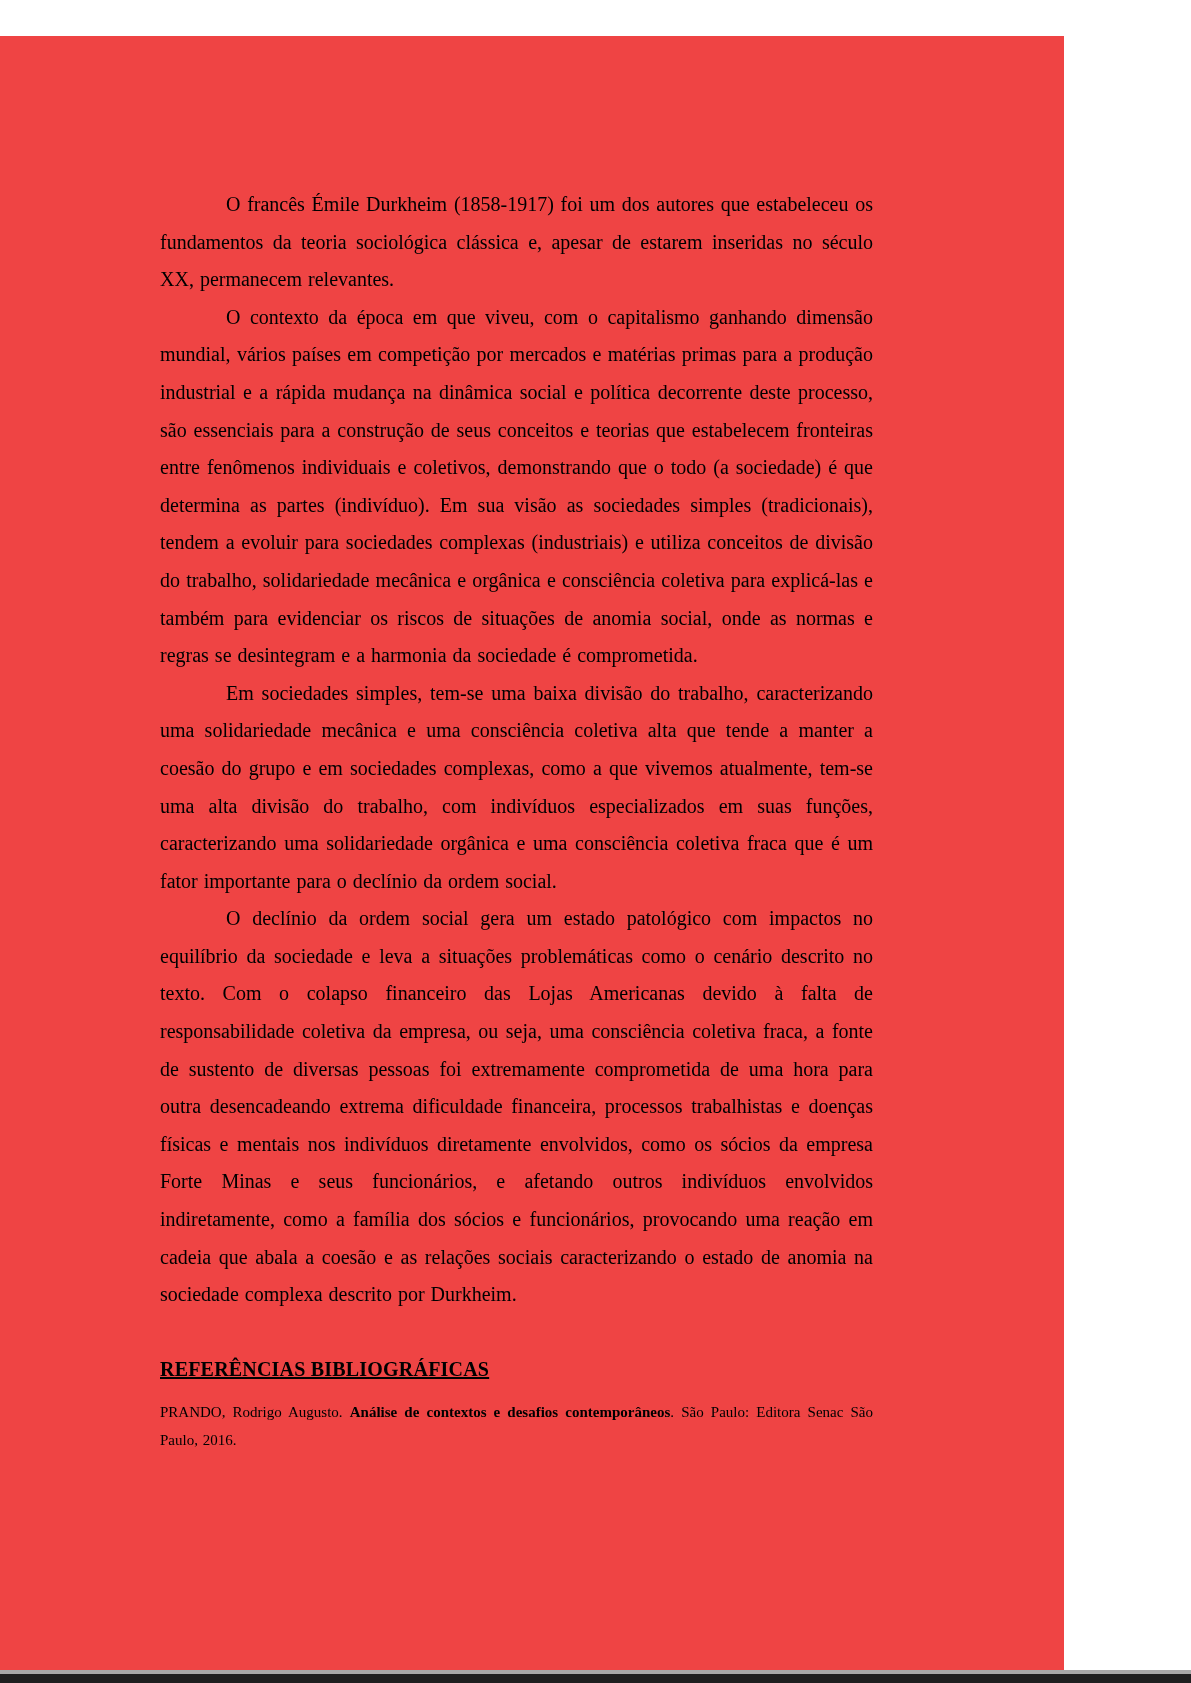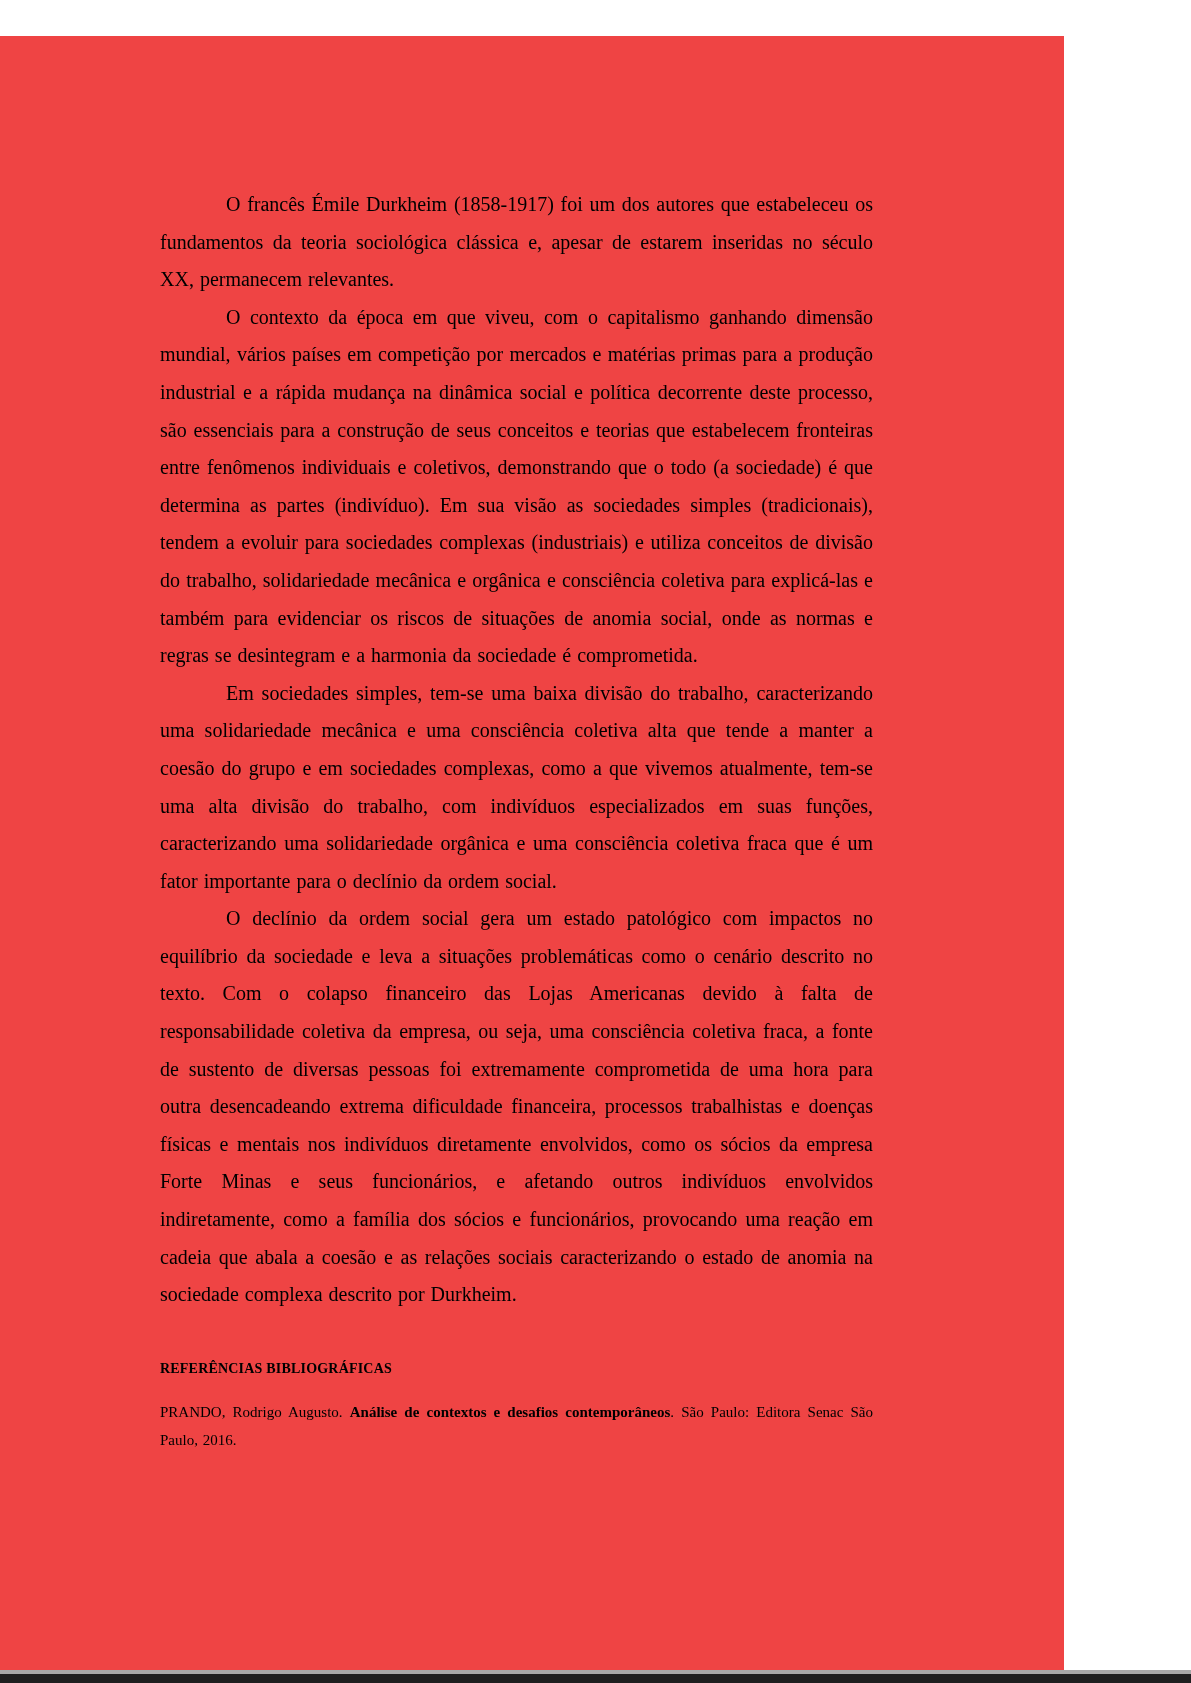--- a/index.html
+++ b/index.html
@@ -28,24 +28,25 @@
   .body-text p {
     margin: 0;
     font-size: 20px;
     line-height: 37.6px;
     text-align: justify;
     text-indent: 66px;
     word-spacing: 1px;
   }
   .references-heading {
     margin: 42px 0 16px 0;
-    font-size: 14px;
+    font-size: 20px;
     font-weight: bold;
     line-height: 26px;
     letter-spacing: 0.2px;
+    text-decoration: underline;
   }
   .reference-entry {
     margin: 0;
     font-size: 15px;
     line-height: 28.5px;
     text-align: justify;
     text-indent: 0;
     word-spacing: 1px;
   }
   .reference-entry .ref-bold { font-weight: bold; }

